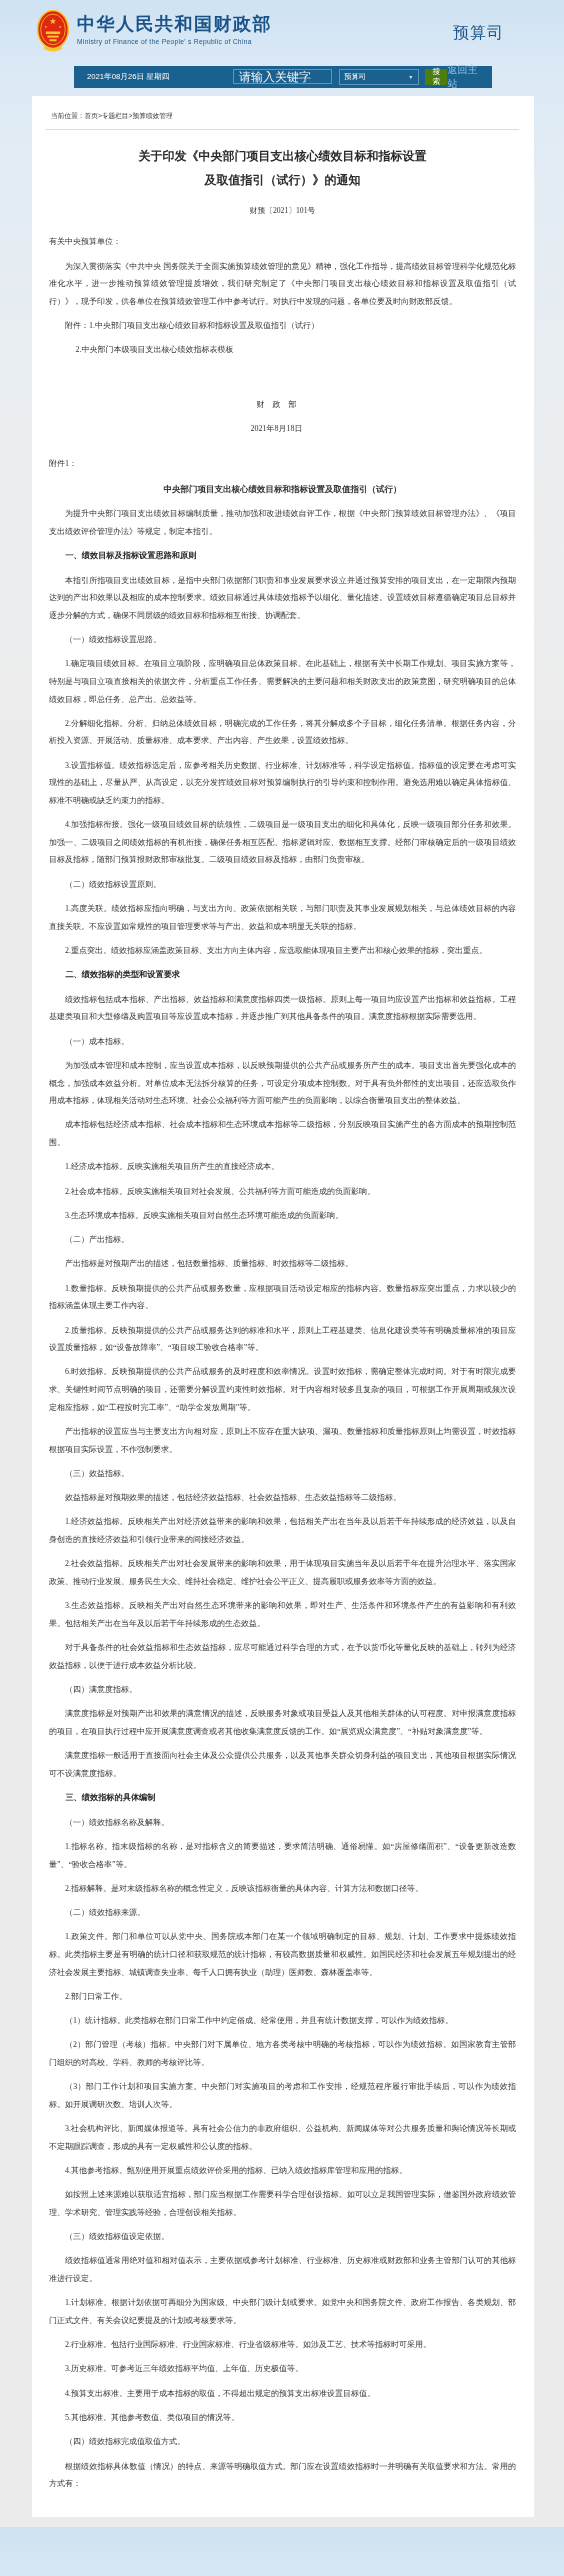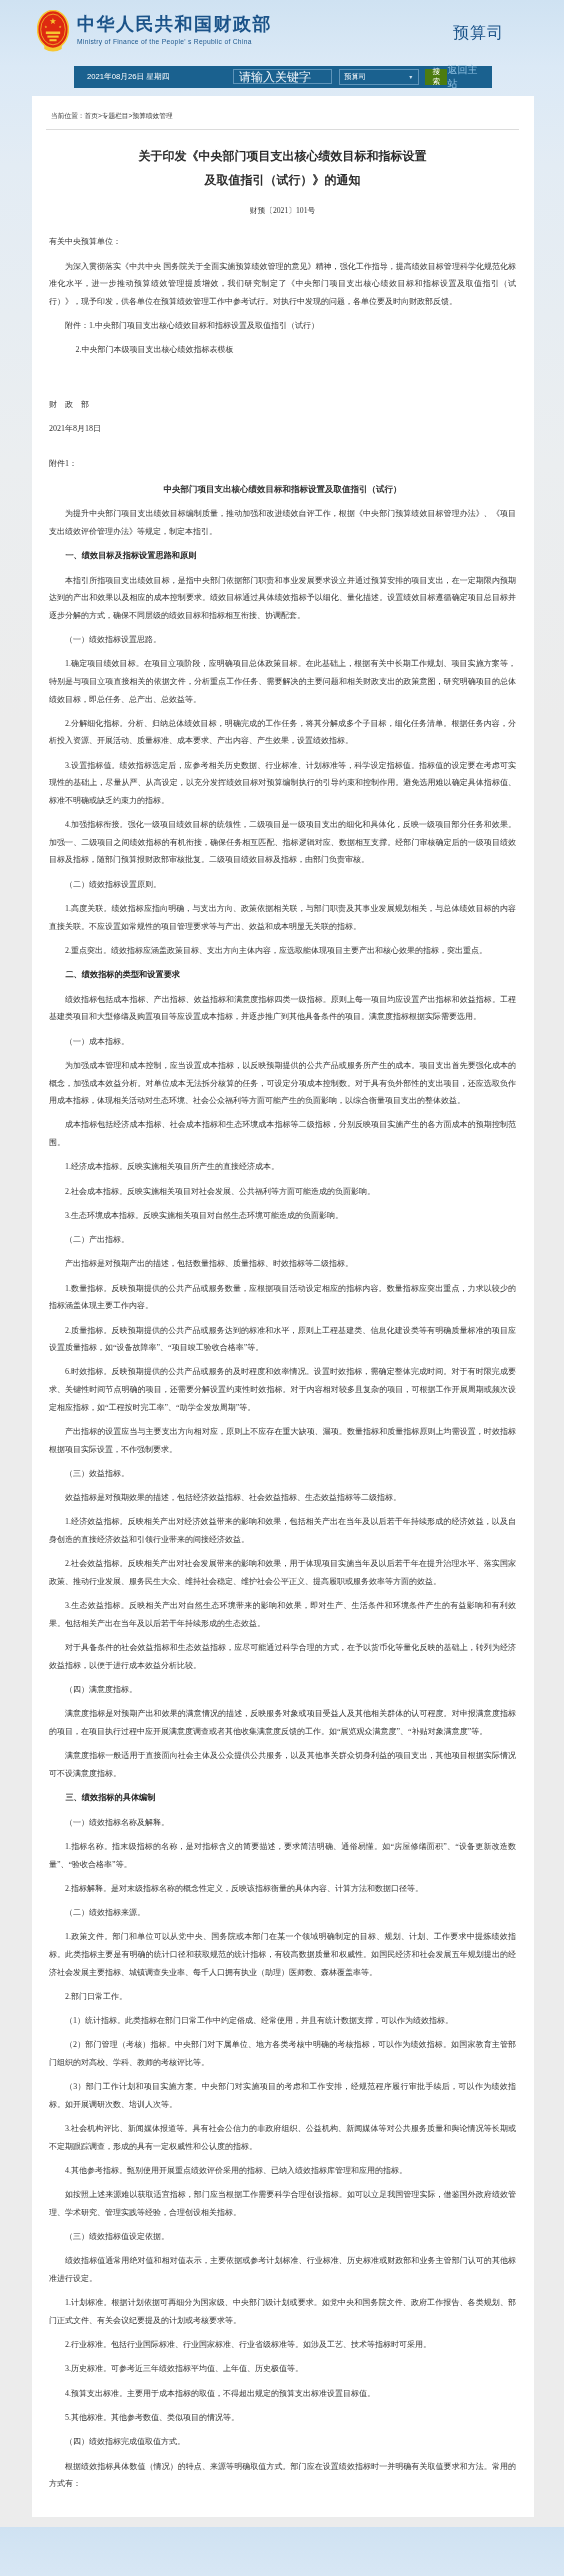--- a/index.html
+++ b/index.html
@@ -28,21 +28,21 @@
   .content-card{width:502px;margin:8.8px auto 10.3px;background:#fff;box-sizing:border-box;padding:10.3px 14.4px 17.5px;}
   .breadcrumb{font-size:6.7px;color:#333;padding:5.2px 5.2px 8.2px;cursor:pointer;}
   .divider{border:none;border-top:0.5px solid #dcdcdc;margin:0 0 14.4px;}
   .article-title{text-align:center;font-weight:bold;font-size:12px;color:#2b2b2b;line-height:2.0;margin:4.1px 0 0;}
   .doc-number{text-align:center;font-size:7.7px;color:#333;margin:13.4px 0 17.5px;font-family:"Liberation Serif","DejaVu Serif",serif;}
   
   .article-body{padding:0 3.1px;}
   .para{font-size:8px;color:#333;line-height:2.2;margin:6.7px 0;font-family:"Liberation Serif","DejaVu Serif",serif;text-align:justify;}
   .para.indent{text-indent:2em;}
   .para.indent2{text-indent:3.3em;}
-  .para.right{text-align:left;text-indent:0;padding-right:1.5em;}
+  .para.right{text-align:center;text-indent:0;padding-right:1.5em;}
   .para.gap-top{margin-top:17.5px;}
   .para.gap-top-lg{margin-top:37px;}
   .para.center{text-align:center;text-indent:0;font-weight:bold;font-size:8.5px;font-family:"Liberation Sans","DejaVu Sans",sans-serif;}
   .para.section{font-weight:bold;color:#262626;font-family:"Liberation Sans","DejaVu Sans",sans-serif;font-size:8.2px;}
 </style>
 </head>
 <body>
 
 <div class="header">
   <svg class="emblem" viewBox="0 0 62 84">

